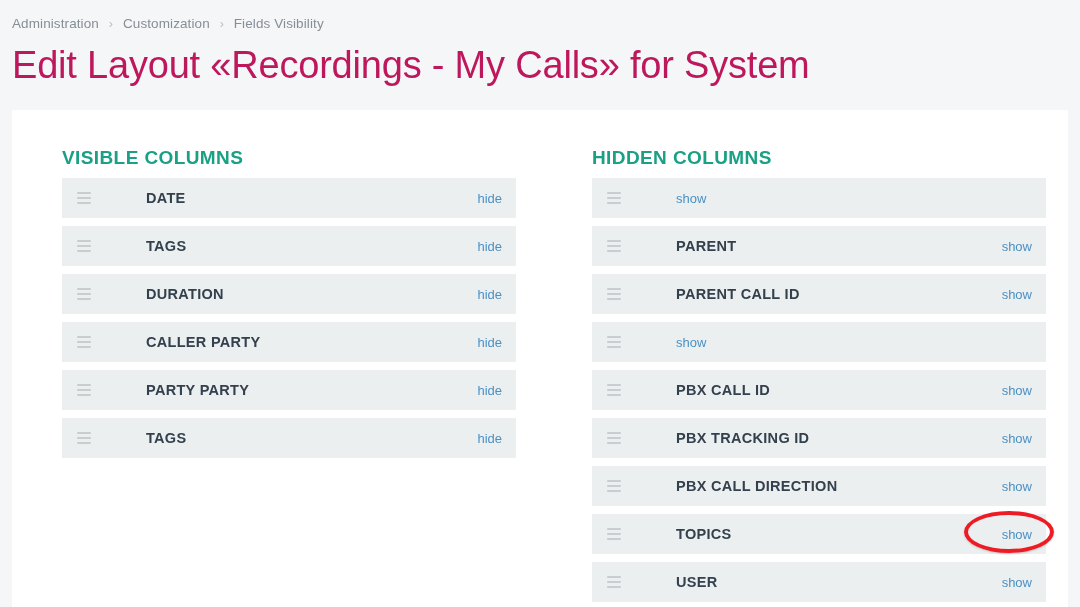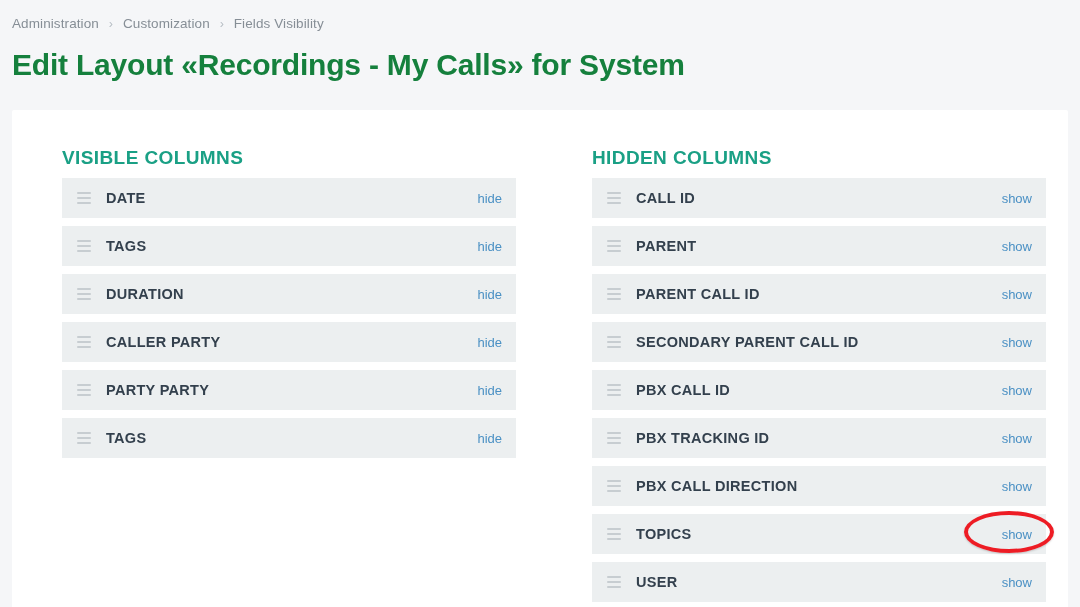--- a/index.html
+++ b/index.html
@@ -22,24 +22,24 @@
     white-space: nowrap;
   }
   .breadcrumb .crumb { color: #868e96; }
   .breadcrumb .sep {
     color: #b6bdc4;
     padding: 0 6px;
     font-size: 12.5px;
   }
   .page-title {
     margin-top: 10px;
-    font-size: 30px;
+    font-size: 38px;
     line-height: 42px;
-    font-weight: bold;
-    color: #15803d;
+    font-weight: normal;
+    color: #be185d;
     letter-spacing: -0.2px;
     white-space: nowrap;
   }
 
   
   .card {
     position: absolute;
     left: 12px;
     top: 110px;
     width: 1056px;
@@ -72,20 +72,21 @@
 
   .list { position: relative; }
 
   .row {
     position: relative;
     height: 40px;
     background: #eceff0;
     margin-bottom: 8px;
     display: flex;
     align-items: center;
+    gap: 40px;
   }
   .drag-handle {
     width: 44px;
     display: flex;
     flex-direction: column;
     align-items: center;
     justify-content: center;
     gap: 3px;
     cursor: move;
     flex: 0 0 44px;
@@ -210,21 +211,20 @@
 
       <div class="col col-hidden">
         <div class="col-heading">HIDDEN COLUMNS</div>
         <div class="list" id="hidden-list">
             <div class="row">
               <span class="drag-handle">
                 <i></i>
                 <i></i>
                 <i></i>
               </span>
-              <span class="row-label">CALL ID</span>
               <a class="row-action">show</a>
             </div>
             <div class="row">
               <span class="drag-handle">
                 <i></i>
                 <i></i>
                 <i></i>
               </span>
               <span class="row-label">PARENT</span>
               <a class="row-action">show</a>
@@ -237,21 +237,20 @@
               </span>
               <span class="row-label">PARENT CALL ID</span>
               <a class="row-action">show</a>
             </div>
             <div class="row">
               <span class="drag-handle">
                 <i></i>
                 <i></i>
                 <i></i>
               </span>
-              <span class="row-label">SECONDARY PARENT CALL ID</span>
               <a class="row-action">show</a>
             </div>
             <div class="row">
               <span class="drag-handle">
                 <i></i>
                 <i></i>
                 <i></i>
               </span>
               <span class="row-label">PBX CALL ID</span>
               <a class="row-action">show</a>

